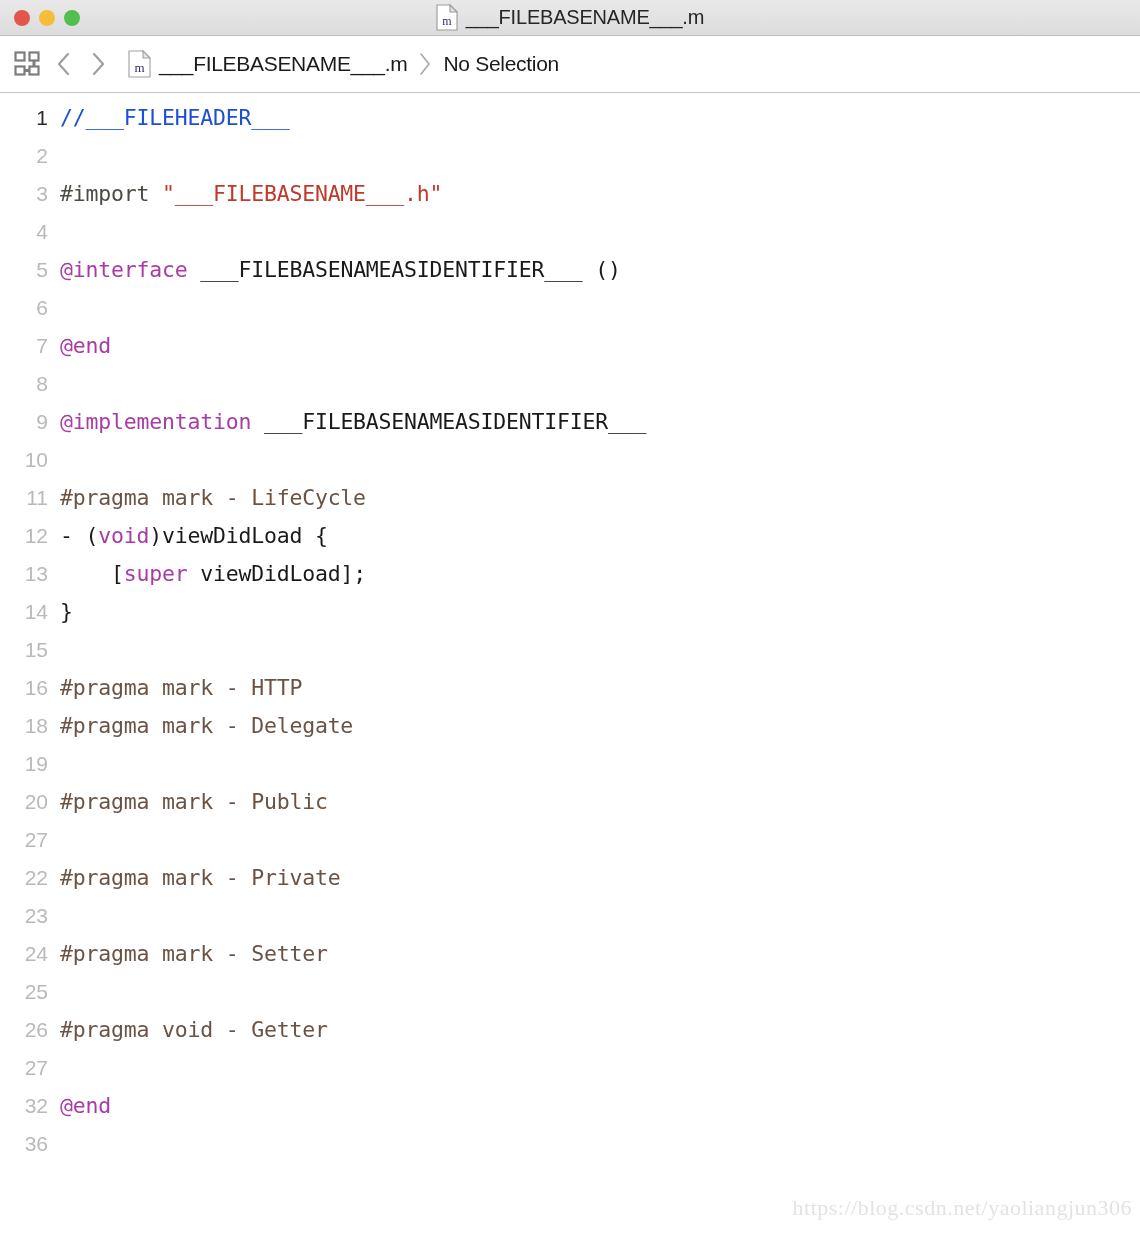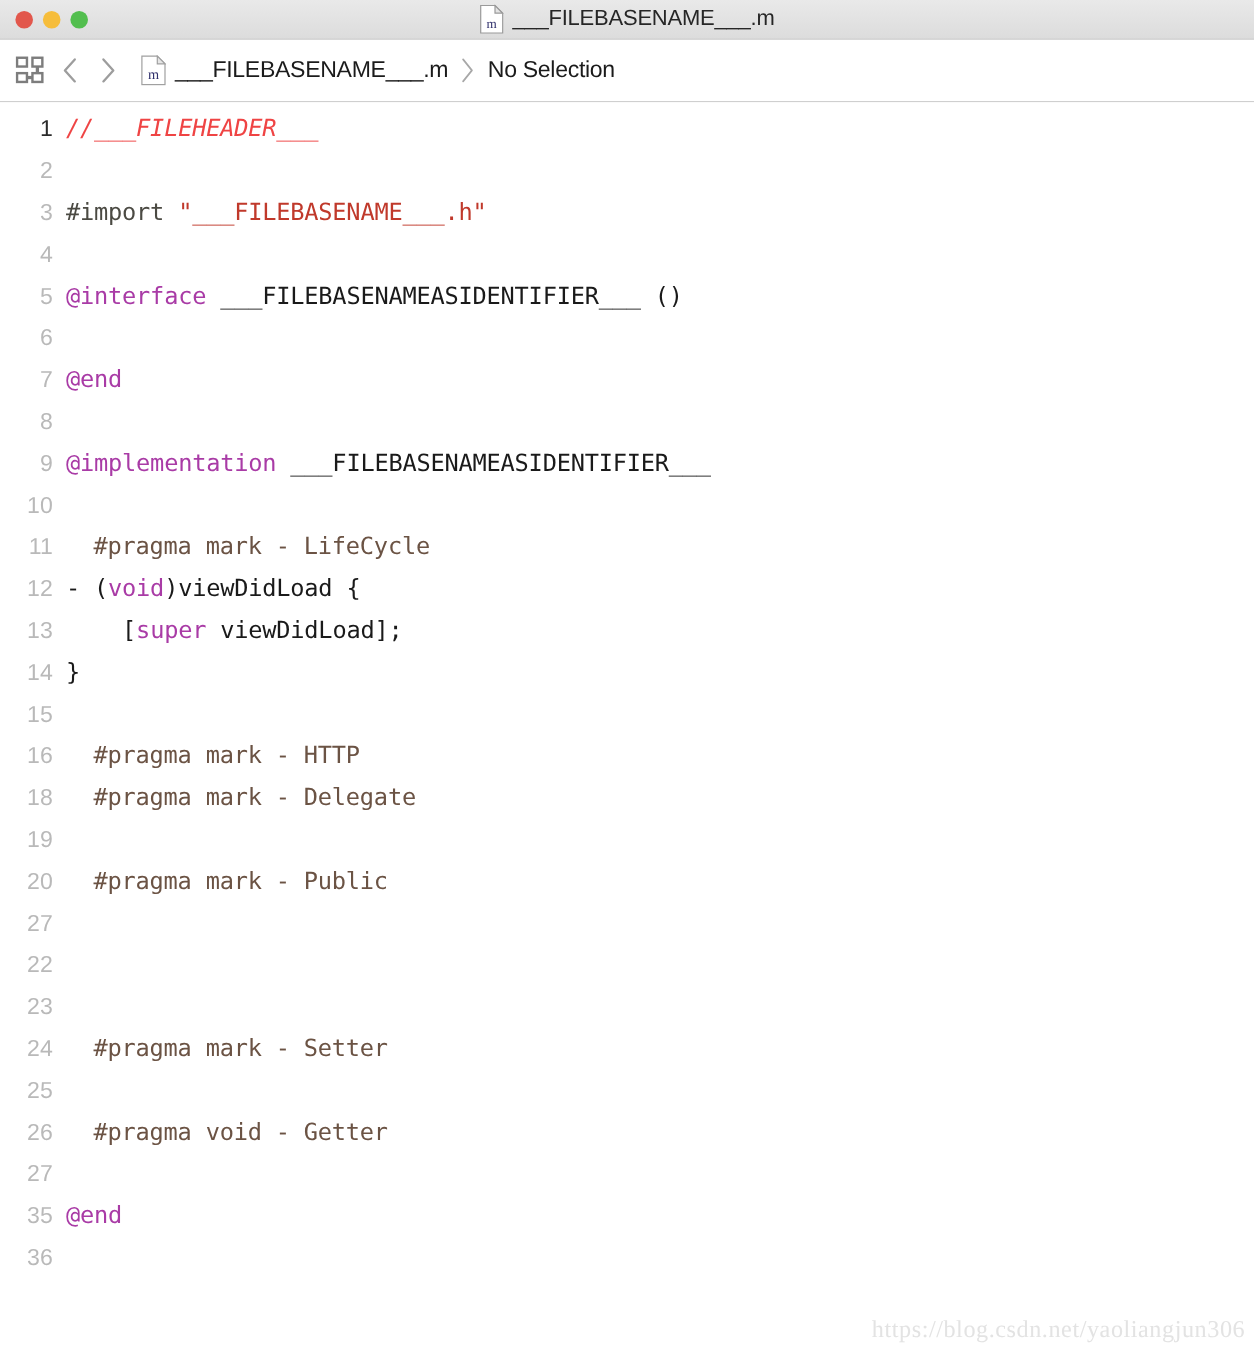--- a/index.html
+++ b/index.html
@@ -137,25 +137,25 @@
   }
   .gutter.current { color: #2b2b2b; }
   .code {
     font-family: "DejaVu Sans Mono", monospace;
     font-size: 21.5px;
     color: #1a1a1a;
     white-space: pre;
     letter-spacing: -0.2px;
   }
 
-  .tok-comment  { color: #ef4444; font-style: italic; }
+  .tok-comment  { color: #1d4ed8; }
   .tok-pre      { color: #4b4a43; }
   .tok-string   { color: #c0392b; }
   .tok-keyword  { color: #a93ba6; }
-  .tok-pragma   { color: #6b5344; margin-left: 25px; }
+  .tok-pragma   { color: #6b5344; }
   .tok-plain    { color: #1a1a1a; }
 
   
   .watermark {
     position: absolute;
     right: 8px;
     bottom: 16px;
     font-family: "Liberation Serif", serif;
     font-size: 22px;
     color: #e3e3e3;
@@ -306,20 +306,21 @@
       <div class="code-line">
         <span class="gutter">20</span>
         <span class="code"><span class="tok-pragma">#pragma mark - Public</span></span>
       </div>
       <div class="code-line">
         <span class="gutter">27</span>
         <span class="code"></span>
       </div>
       <div class="code-line">
         <span class="gutter">22</span>
+        <span class="code"><span class="tok-pragma">#pragma mark - Private</span></span>
       </div>
       <div class="code-line">
         <span class="gutter">23</span>
         <span class="code"></span>
       </div>
       <div class="code-line">
         <span class="gutter">24</span>
         <span class="code"><span class="tok-pragma">#pragma mark - Setter</span></span>
       </div>
       <div class="code-line">
@@ -328,21 +329,21 @@
       </div>
       <div class="code-line">
         <span class="gutter">26</span>
         <span class="code"><span class="tok-pragma">#pragma void - Getter</span></span>
       </div>
       <div class="code-line">
         <span class="gutter">27</span>
         <span class="code"></span>
       </div>
       <div class="code-line">
-        <span class="gutter">35</span>
+        <span class="gutter">32</span>
         <span class="code"><span class="tok-keyword">@end</span></span>
       </div>
       <div class="code-line">
         <span class="gutter">36</span>
         <span class="code"></span>
       </div>
     </div>
   <span class="watermark">https://blog.csdn.net/yaoliangjun306</span>
 </div>
 

